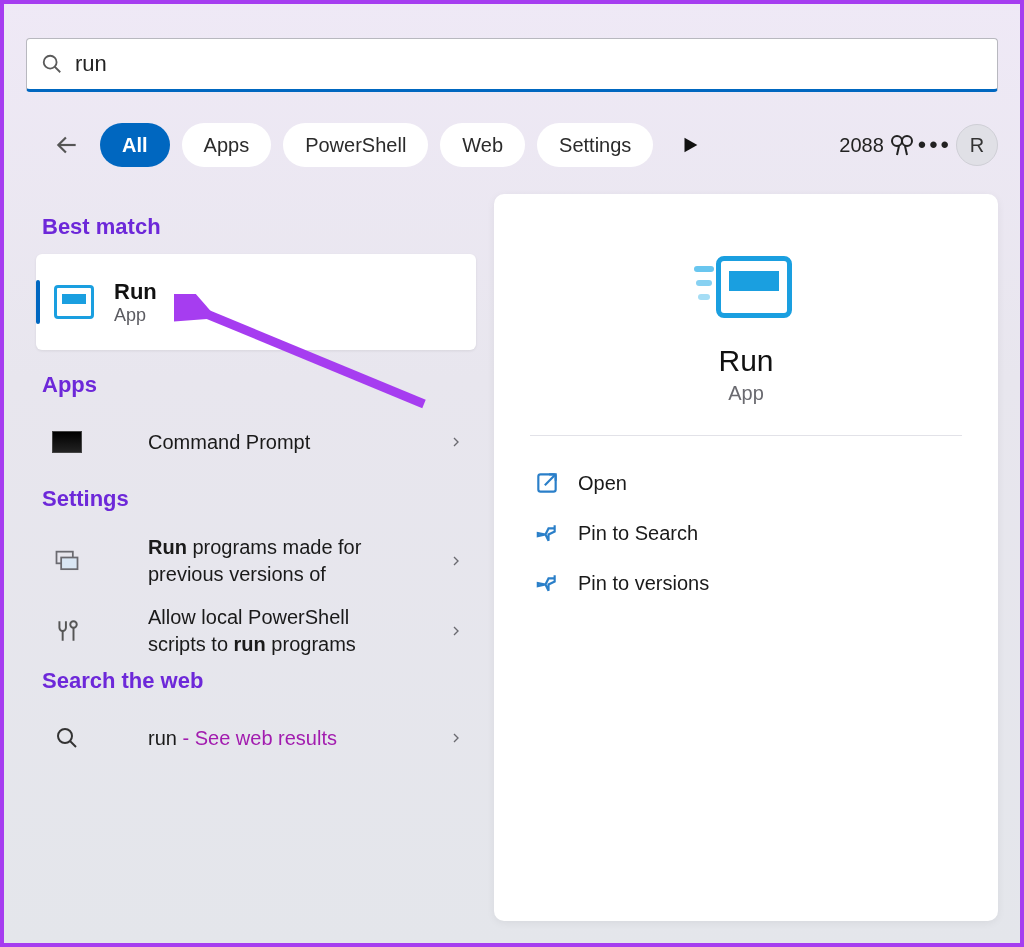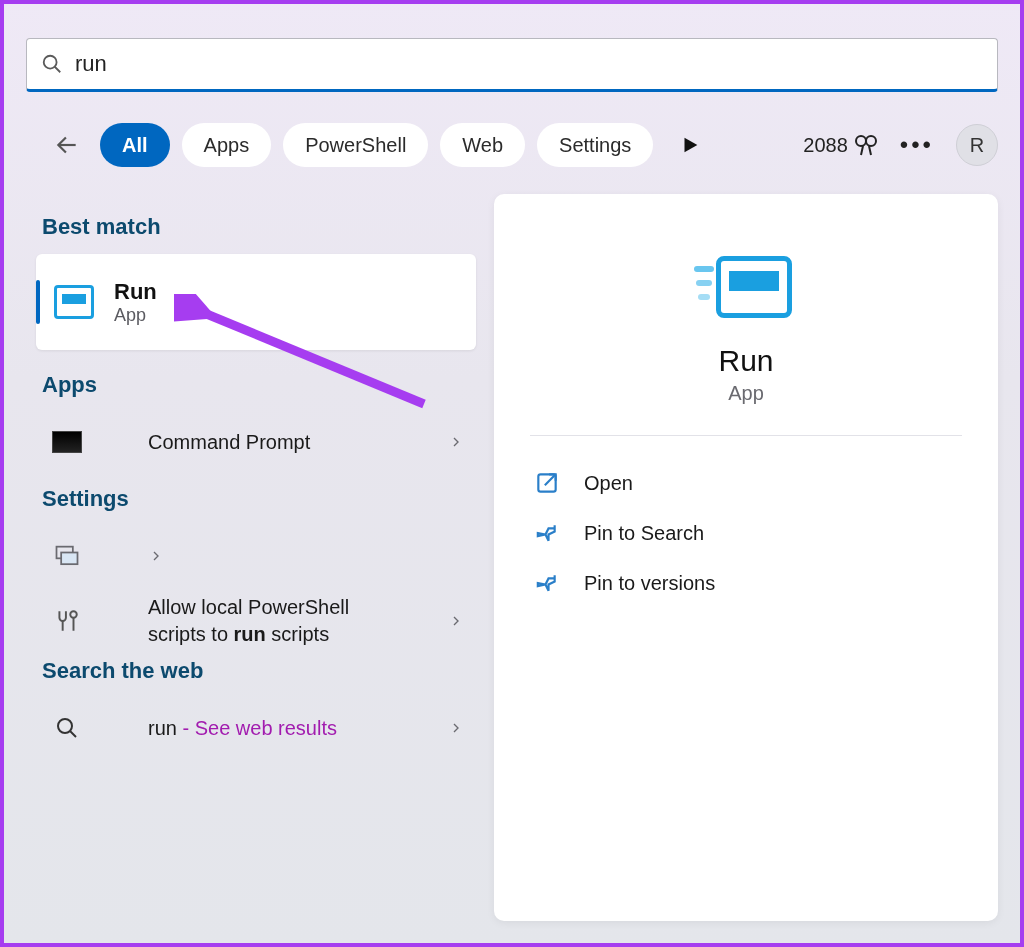--- a/index.html
+++ b/index.html
@@ -28,31 +28,31 @@
     display:flex; align-items:center;
   }
   .backarrow { width:26px;height:26px;color:#555;margin-right:20px;cursor:pointer; }
   .pill {
     height:44px; padding:4px 22px; border-radius:22px;
     background:#fff; color:#2b2b2b; font-size:20px;
     display:flex; align-items:center; margin-right:12px; cursor:pointer;
   }
   .pill.active { background:#0067c0; color:#fff; font-weight:600; }
   .playbtn { width:22px;height:22px;margin-left:14px;cursor:pointer;color:#111; }
-  .right-cluster { margin-left:auto; display:flex; align-items:center; gap:22px; }
+  .right-cluster { margin-left:auto; display:flex; align-items:center; gap:4px; }
   .rewards { font-size:20px; color:#222; display:flex; align-items:center; gap:6px; }
   .more-dots { font-size:24px; color:#222; letter-spacing:3px; cursor:pointer; }
   .avatar {
     width:42px;height:42px;border-radius:50%;background:#e0e0e6;
     display:flex;align-items:center;justify-content:center;
     font-size:20px;color:#333;border:1px solid #cfcfd6;
   }
   
   .leftcol { position:absolute; left:32px; top:200px; width:440px; }
-  .section-title { font-size:22px; font-weight:600; color:#0c4a6e; margin:10px 0 14px 6px; }
+  .section-title { font-size:22px; font-weight:600; color:#6d28d9; margin:10px 0 14px 6px; }
   .result-card {
     width:100%; height:96px; background:#f6f6f8; border-radius:6px;
     display:flex; align-items:center; padding:0 18px; position:relative;
     cursor:pointer;
   }
   .result-card.selected {
     background:#fff; box-shadow:0 1px 3px rgba(0,0,0,.08);
   }
   .result-card.selected::before{
     content:""; position:absolute; left:0; top:26px; bottom:26px; width:4px;
@@ -98,21 +98,21 @@
   }
   .big-run-icon .trail1,.big-run-icon .trail2,.big-run-icon .trail3{
     position:absolute; height:6px; background:#69c6ef; border-radius:3px;
   }
   .big-run-icon .trail1{ width:20px; left:-6px; top:10px; }
   .big-run-icon .trail2{ width:16px; left:-4px; top:24px; opacity:.8; }
   .big-run-icon .trail3{ width:12px; left:-2px; top:38px; opacity:.6; }
   .preview h2 { text-align:center; font-size:30px; color:#111; font-weight:400; }
   .preview .sub { text-align:center; font-size:20px; color:#6a6a70; margin-top:4px; }
   .preview hr { border:none; border-top:1px solid #e2e2e8; margin:30px 0 22px 0; }
-  .action { display:flex; align-items:center; gap:24px; padding:12px 4px; cursor:pointer;
+  .action { display:flex; align-items:center; gap:18px; padding:12px 4px; cursor:pointer;
     font-size:20px; color:#1a1a1a; border-radius:4px; }
   .action .aicon { width:26px;height:26px;color:#2a7fc9; }
   
   .arrow-annot {
     position:absolute; left:170px; top:290px; width:260px; height:120px;
     pointer-events:none;
   }
 </style>
 </head>
 <body>
@@ -189,36 +189,39 @@
 
   <div class="section-title" style="margin-top:14px">Settings</div>
 
   <div class="list-item">
     <div class="li-icon">
       <svg width="28" height="28" viewBox="0 0 24 24" fill="none" stroke="#6a6a70" stroke-width="1.5">
           <rect x="3" y="4" width="14" height="10"></rect>
           <rect x="7" y="9" width="14" height="10" fill="#d9e6f4"></rect>
         </svg>
     </div>
+    <div class="li-label">
+      <span class="bold">Run</span><span> programs made for previous versions of</span>
+    </div>
     <svg class="chevron" viewBox="0 0 24 24" fill="none" stroke="currentColor" stroke-width="2">
         <polyline points="9 6 15 12 9 18"></polyline>
       </svg>
   </div>
 
   <div class="list-item">
     <div class="li-icon tool-icon">
       <svg width="26" height="26" viewBox="0 0 24 24" fill="none" stroke="#555" stroke-width="1.8">
           <path d="M5 3v6a3 3 0 0 0 6 0V3"></path>
           <path d="M8 12v9"></path>
           <circle cx="18" cy="6" r="3"></circle>
           <path d="M18 9v12"></path>
         </svg>
     </div>
     <div class="li-label">
-      <span>Allow local PowerShell scripts to </span><span class="bold">run</span><span> scripts</span>
+      <span>Allow local PowerShell scripts to </span><span class="bold">run</span><span> programs</span>
     </div>
     <svg class="chevron" viewBox="0 0 24 24" fill="none" stroke="currentColor" stroke-width="2">
         <polyline points="9 6 15 12 9 18"></polyline>
       </svg>
   </div>
 
   <div class="section-title" style="margin-top:2px">Search the web</div>
   <div class="list-item">
     <div class="li-icon">
       <svg width="24" height="24" viewBox="0 0 24 24" fill="none" stroke="#333" stroke-width="2">

